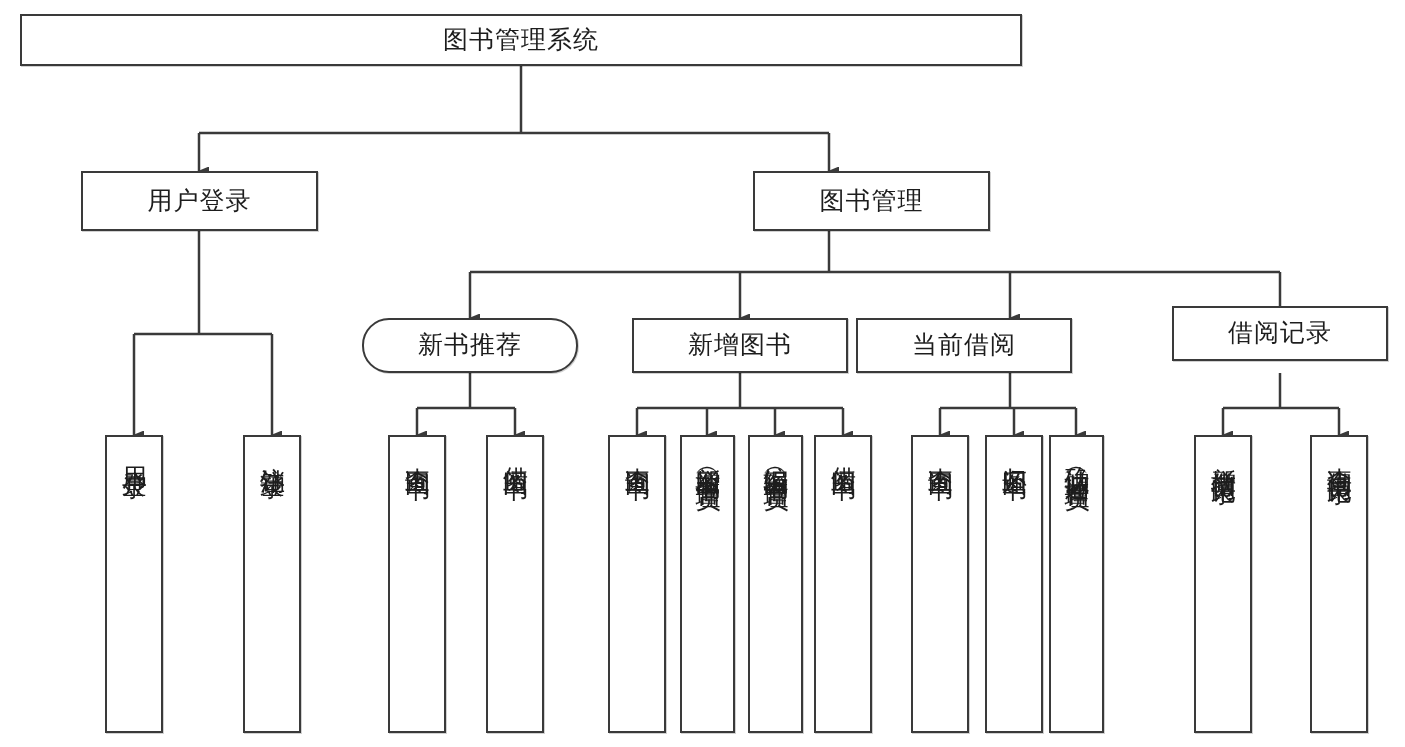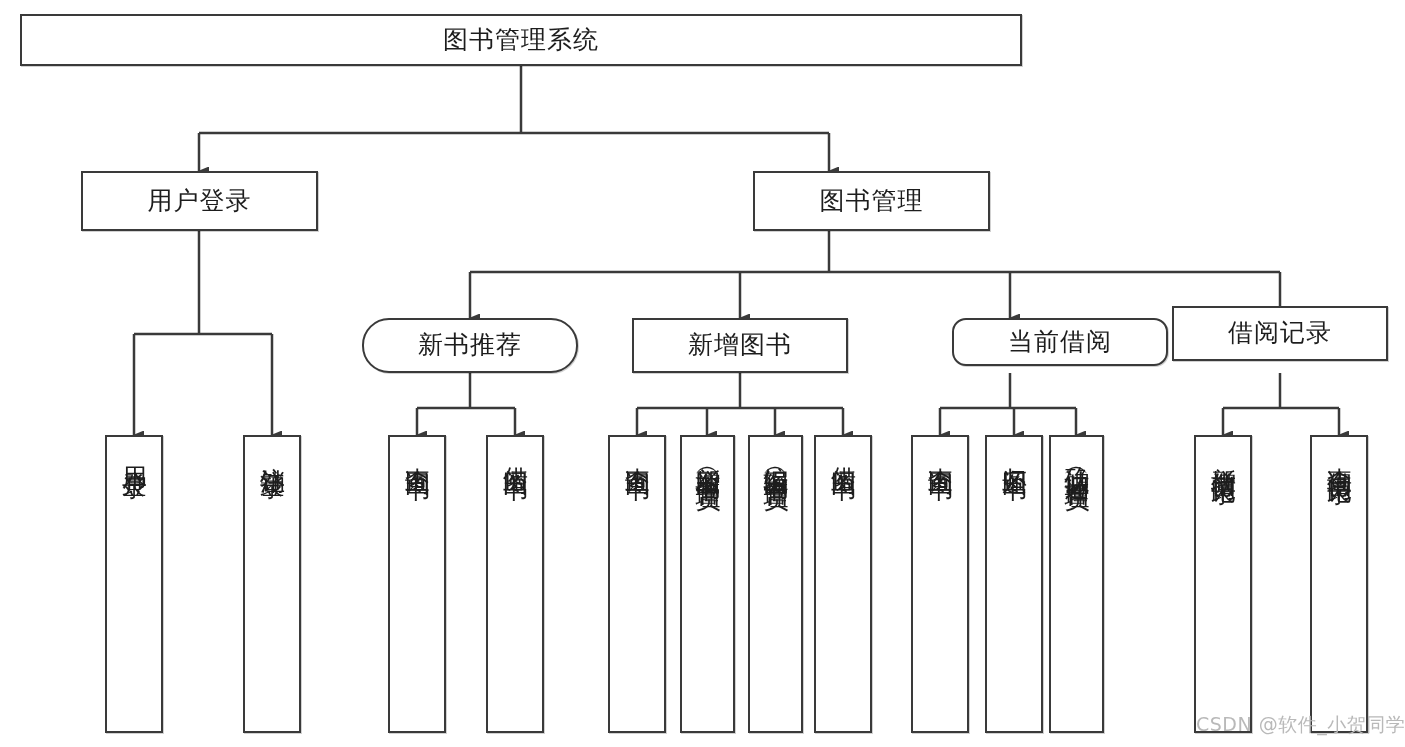--- a/index.html
+++ b/index.html
@@ -130,21 +130,21 @@
       </div>
       <div class="node horiz" style="left: 753px; top: 171px; width: 237px; height: 60px;">
         <span class="label">图书管理</span>
       </div>
       <div class="node horiz" style="left: 362px; top: 318px; width: 216px; height: 55px; border-radius: 27px;">
         <span class="label">新书推荐</span>
       </div>
       <div class="node horiz" style="left: 632px; top: 318px; width: 216px; height: 55px;">
         <span class="label">新增图书</span>
       </div>
-      <div class="node horiz" style="left: 952px; top: 318px; width: 216px; height: 48px; border-radius: 14px;">
+      <div class="node horiz" style="left: 856px; top: 318px; width: 216px; height: 55px;">
         <span class="label">当前借阅</span>
       </div>
       <div class="node horiz" style="left: 1172px; top: 306px; width: 216px; height: 55px;">
         <span class="label">借阅记录</span>
       </div>
       <div class="node vert" style="left: 105px; top: 435px; width: 58px; height: 298px;">
         <span class="label">用户登录</span>
       </div>
       <div class="node vert" style="left: 243px; top: 435px; width: 58px; height: 298px;">
         <span class="label">注销登录</span>
@@ -177,15 +177,14 @@
         <span class="label">确认归还（管理员）</span>
       </div>
       <div class="node vert" style="left: 1194px; top: 435px; width: 58px; height: 298px;">
         <span class="label">新增借阅记录</span>
       </div>
       <div class="node vert" style="left: 1310px; top: 435px; width: 58px; height: 298px;">
         <span class="label">查询借阅记录</span>
       </div>
     </div>
 
-  <div class="watermark" style="left: 1196px; top: 712px; color: rgb(185, 185, 185);">CSDN @软件_小贺同学</div>
 
 </div>
 
 </body></html>

